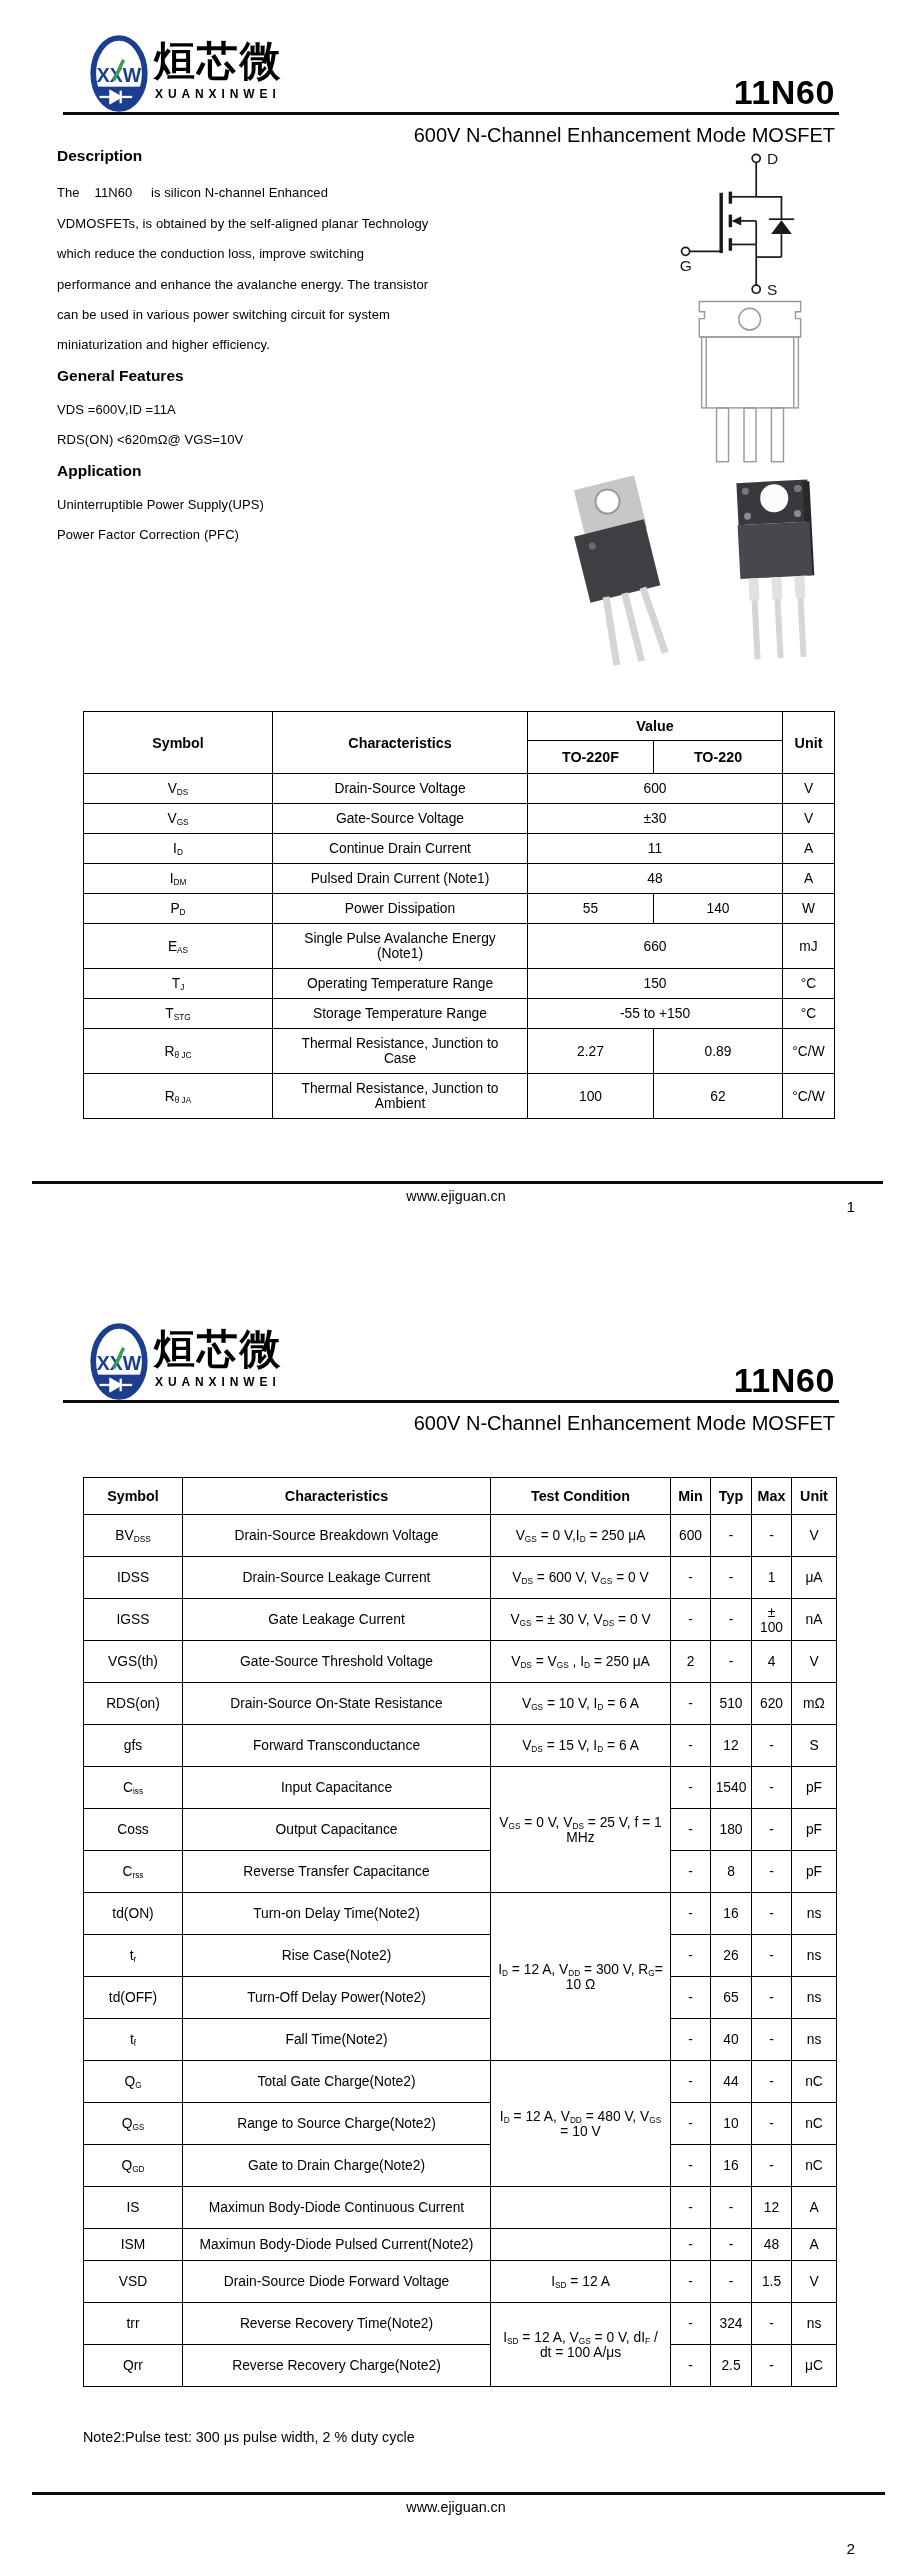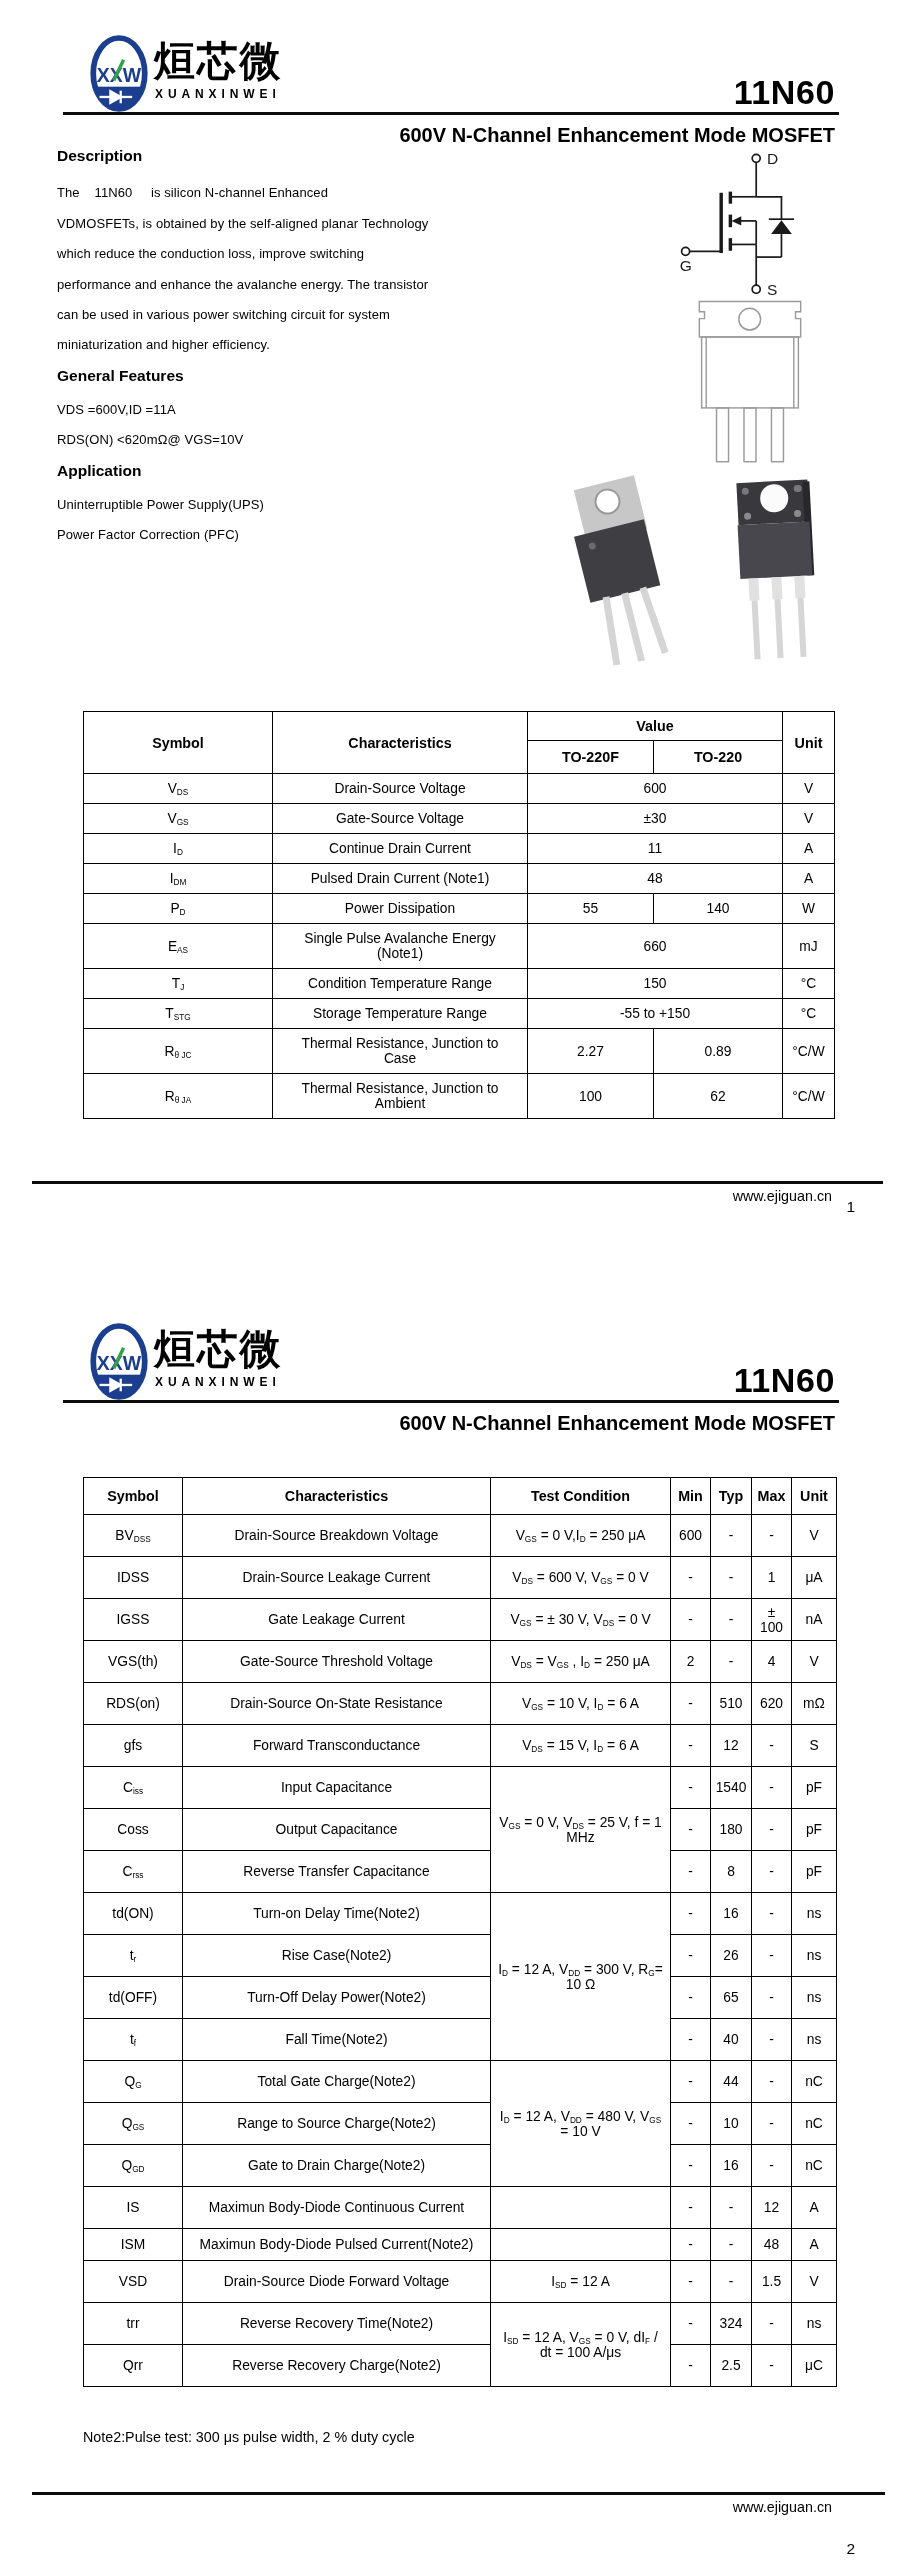--- a/index.html
+++ b/index.html
@@ -8,21 +8,21 @@
           font-family:"Liberation Sans","DejaVu Sans",sans-serif;color:#000;overflow:hidden}
   .page{position:absolute;left:0;width:911px;height:1288px;background:#fff}
   .abs{position:absolute}
   sub{font-size:0.6em;line-height:0;vertical-align:baseline;position:relative;top:0.28em}
 
   
   .logo-cn{font-size:41px;font-weight:700;letter-spacing:1.7px;line-height:1;white-space:nowrap}
   .logo-en{font-size:12px;font-weight:700;letter-spacing:4.9px;white-space:nowrap}
   .pn{font-size:34px;font-weight:800;line-height:1;letter-spacing:0.6px}
   .rule{background:#0b0b0b;height:3.4px}
-  .sub-title{font-size:20px;font-weight:700;white-space:nowrap}
+  .sub-title{font-size:20px;font-weight:400;white-space:nowrap}
 
   
   .sec-h{font-size:15.5px;font-weight:700;white-space:nowrap}
   .body-ln{font-size:13px;white-space:pre;letter-spacing:0.1px}
 
   
   table.sheet{border-collapse:collapse;table-layout:fixed;text-align:center;border:1.7px solid #000;width:752px}
   table.sheet td{border:1.1px solid #000;padding:1.1px 3.4px;vertical-align:middle;font-size:13.8px;overflow:hidden}
   table.sheet td.hd{font-weight:700;font-size:14.3px}
   .t1 tr.h1{height:29px}.t1 tr.h2{height:33px}
@@ -32,21 +32,21 @@
   .t2 tr{height:42px}
   .t2 tr.hr{height:37px}
   .t2 td.cond{padding:1.1px 5.7px}
 
   
   .ttl-b{font-size:17px;font-weight:700}
   .ttl-n{font-size:16.6px;font-weight:400}
   .elec-h{font-size:17px;font-weight:700;white-space:nowrap}
   .note{font-size:14.3px}
   .foot-rule{background:#0b0b0b;height:2.9px}
-  .foot-url{font-size:14.3px;text-align:right}
+  .foot-url{font-size:14.3px;text-align:center}
   .pageno{font-size:15.5px}
   .ph{position:absolute}
 </style>
 </head>
 <body>
 
 <div id="canvas">
 
   <section class="page" style="top:0">
 
@@ -216,21 +216,21 @@
         <td>W</td>
       </tr>
       <tr class="r2">
         <td>E<sub>AS</sub></td>
         <td class="chl">Single Pulse Avalanche Energy (Note1)</td>
         <td colspan="2">660</td>
         <td>mJ</td>
       </tr>
       <tr class="r">
         <td>T<sub>J</sub></td>
-        <td class="chl">Condition Temperature Range</td>
+        <td class="chl">Operating Temperature Range</td>
         <td colspan="2">150</td>
         <td>°C</td>
       </tr>
       <tr class="r">
         <td>T<sub>STG</sub></td>
         <td class="chl">Storage Temperature Range</td>
         <td colspan="2">-55 to +150</td>
         <td>°C</td>
       </tr>
       <tr class="r2">

